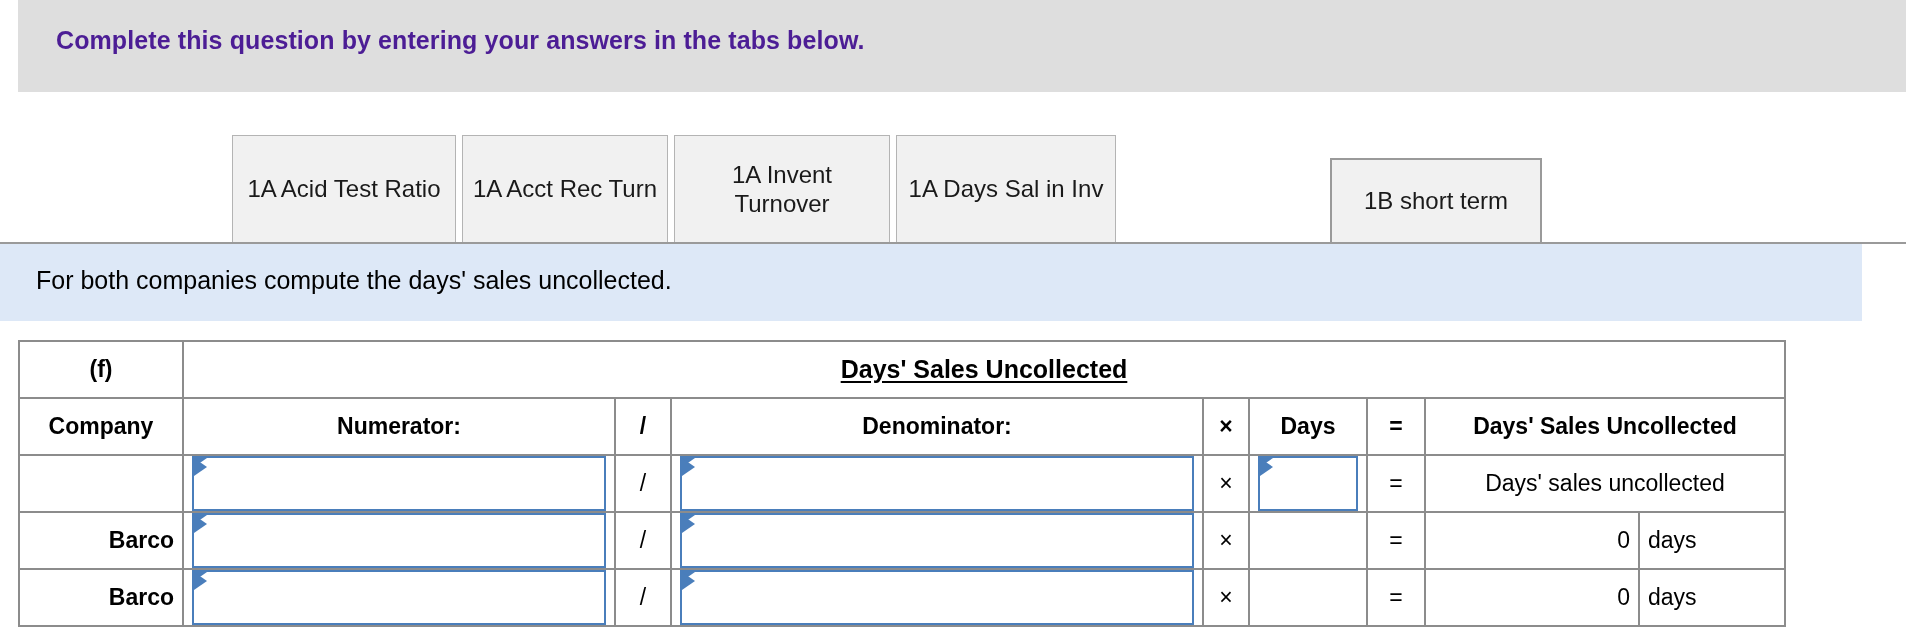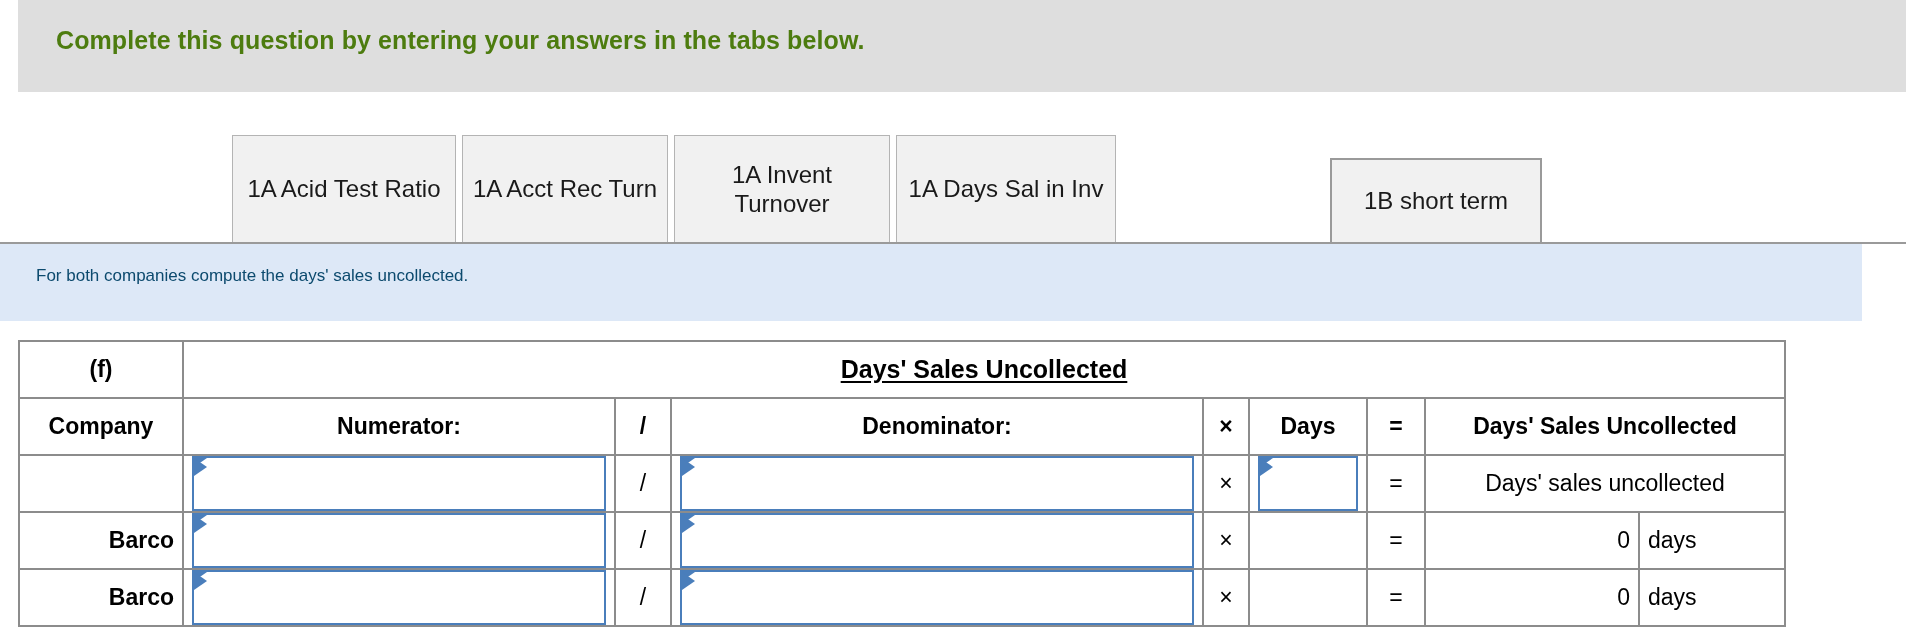--- a/index.html
+++ b/index.html
@@ -25,21 +25,21 @@
     height: 92px;
     background: #dedede;
     box-sizing: border-box;
   }
   .banner-text {
     position: absolute;
     left: 38px;
     top: 26px;
     font-size: 25px;
     font-weight: bold;
-    color: #4d7c0f;
+    color: #4c1d95;
     letter-spacing: 0.1px;
     white-space: nowrap;
   }
 
   
   .tabstrip {
     position: absolute;
     left: 0px;
     top: 126px;
     width: 1906px;
@@ -92,22 +92,22 @@
     left: 0px;
     top: 244px;
     width: 1862px;
     height: 77px;
     background: #dde8f7;
   }
   .subbar-text {
     position: absolute;
     left: 36px;
     top: 22px;
-    font-size: 17px;
-    color: #0c4a6e;
+    font-size: 25px;
+    color: #000000;
     white-space: nowrap;
   }
 
   
   .tbl-wrap {
     position: absolute;
     left: 18px;
     top: 340px;
   }
   table.grid {

